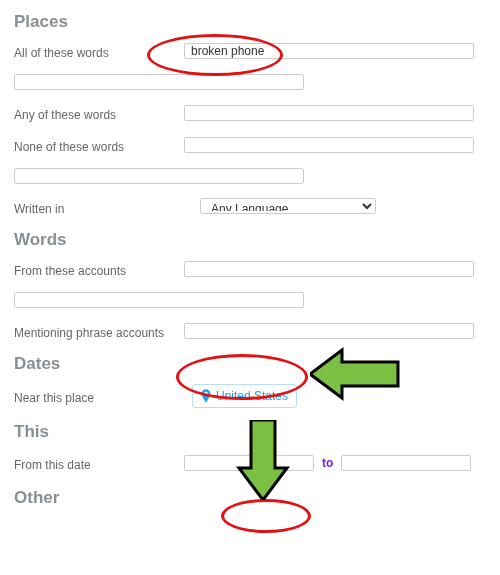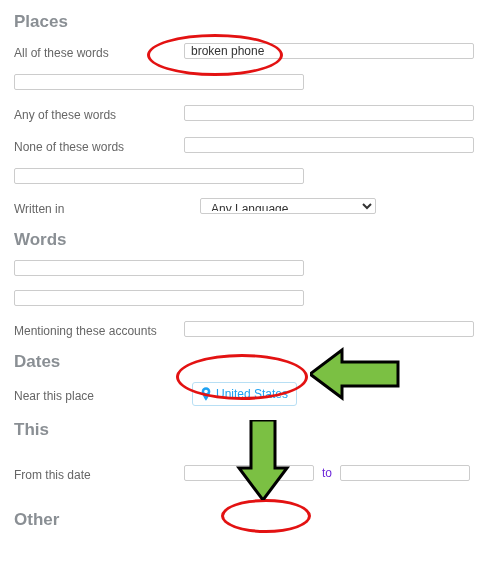--- a/index.html
+++ b/index.html
@@ -14,21 +14,21 @@
   .row{display:flex;align-items:center;margin:0 0 14px;justify-content:flex-end;}
   .row .lab{width:170px;color:#666;font-size:12px;padding-top:4px;}
   .row .fld{flex:1;min-width:0;}
   input[type=text],select{
     box-sizing:border-box;width:290px;height:16px;
     border:1px solid #ccc;border-radius:2px;
     padding:2px 6px;font-size:12px;color:#333;background:#fff;
   }
   .hlite{background:#fffde7;}
   input.date{width:130px;}
-  .to{margin:16px 8px;color:#6d28d9;}
+  .to{margin:4px 8px;color:#6d28d9;font-weight:bold;}
   .tag{
     display:inline-flex;align-items:center;
     border:1px solid #b8dff4;border-radius:3px;
     padding:4px 8px;color:#1da1f2;font-size:12px;background:#fff;
     margin-left:8px;
   }
   .tag svg{width:10px;height:14px;margin-right:5px;}
 
   
   .ring{position:absolute;border:3px solid #e31212;border-radius:50%;pointer-events:none;}
@@ -62,27 +62,28 @@
   <div class="lab">Written in</div>
   <div class="fld">
     <select style="width:176px;margin-left:16px;">
       <option>Any Language</option>
     </select>
   </div>
 </div>
 
 <h2 class="sect">Words</h2>
 <div class="row">
+  <div class="lab">From these accounts</div>
   <div class="fld"><input type="text" id="pfrom" style=""></div>
 </div>
 <div class="row">
   <div class="fld"><input type="text" id="pto" style=""></div>
 </div>
 <div class="row">
-  <div class="lab">Mentioning these accounts</div>
+  <div class="lab">Mentioning phrase accounts</div>
   <div class="fld"><input type="text" id="pment" style=""></div>
 </div>
 
 <h2 class="sect">Dates</h2>
 <div class="row">
   <div class="lab">Near this place</div>
   <div class="fld">
     <span class="tag">
       <svg viewBox="0 0 12 16">
           <path fill="#1da1f2" d="M6 0C3 0 .8 2.2.8 5 .8 9 6 16 6 16s5.2-7 5.2-11C11.2 2.2 9 0 6 0zm0 7.2A2.2 2.2 0 1 1 6 2.8a2.2 2.2 0 0 1 0 4.4z"></path>

